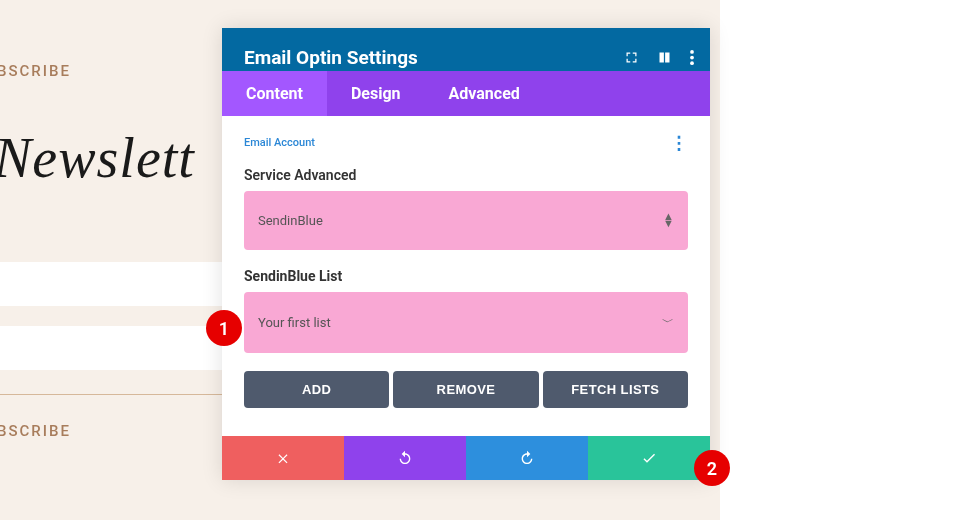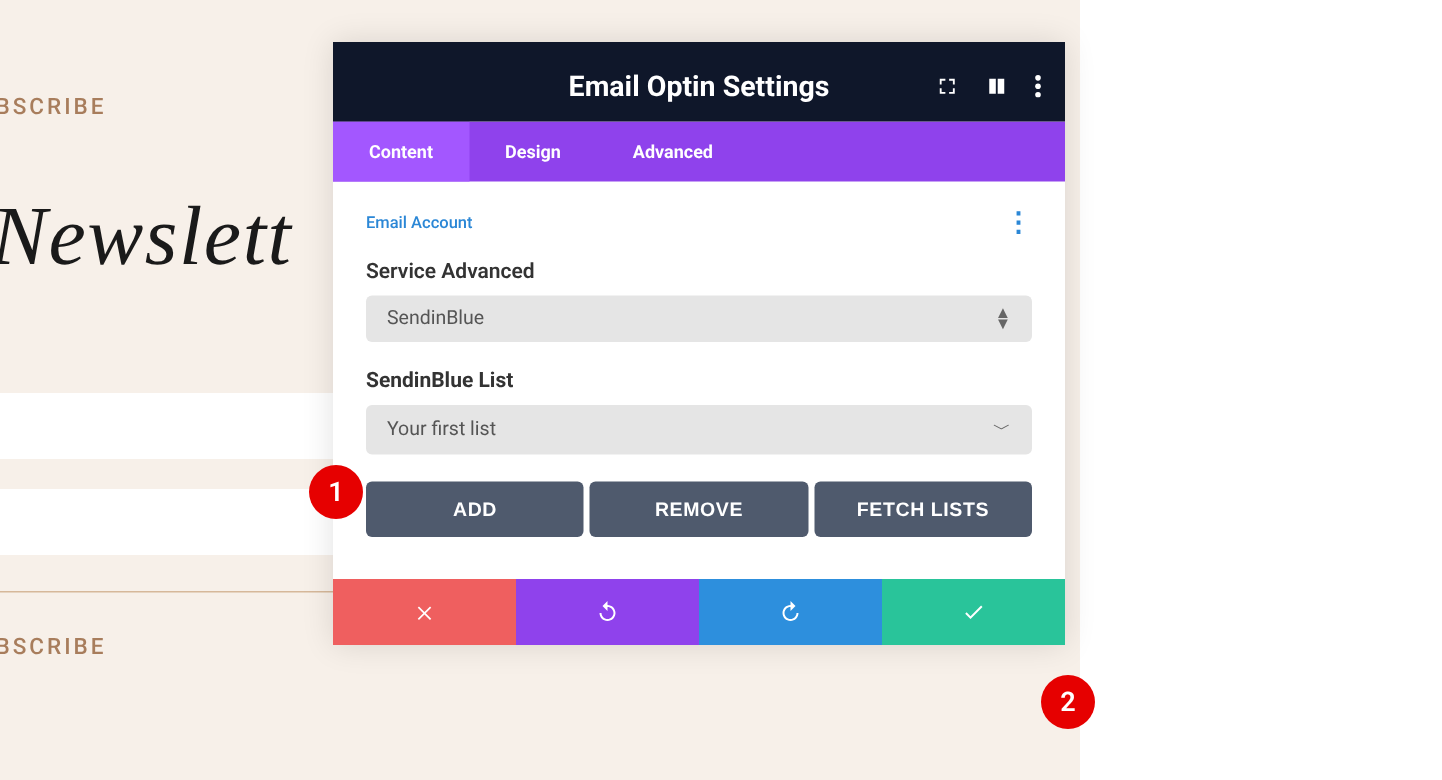--- a/index.html
+++ b/index.html
@@ -71,25 +71,24 @@
   
   .modal {
     position: absolute;
     left: 222px; top: 28px;
     width: 488px;
     background: #fff;
     box-shadow: 0 0 20px rgba(0,0,0,0.12);
     z-index: 5;
   }
   .modal-header {
-    background: #0f172a;
+    background: #0369a1;
     color: #fff;
-    padding: 18px 22px 12px;
+    padding: 18px 22px 2px;
     position: relative;
-    text-align: center;
   }
   .modal-title {
     font-size: 19px;
     font-weight: 700;
   }
   .modal-preset {
     font-size: 13px;
     font-weight: 600;
     opacity: 0.9;
     margin-top: 4px;
@@ -105,21 +104,21 @@
   .modal-header-icons svg { fill: #fff; }
   .hdr-icon { cursor: pointer; display:flex; }
 
   .tabs {
     background: #8f42ec;
     display: flex;
   }
   .tab {
     padding: 13px 24px;
     color: #fff;
-    font-size: 12px;
+    font-size: 16px;
     font-weight: 700;
     cursor: pointer;
   }
   .tab.active {
     background: #a357ff;
   }
 
   .modal-body {
     padding: 16px 22px 28px;
   }
@@ -136,24 +135,24 @@
 
   .field-label {
     font-size: 14px;
     font-weight: 600;
     color: #333;
     margin-bottom: 8px;
   }
   .field-label.list { font-weight: 700; }
 
   .select-box {
-    background: #e5e5e5;
+    background: #f9a8d4;
     border: none;
     border-radius: 4px;
-    padding: 8px 14px;
+    padding: 22px 14px;
     font-size: 13px;
     color: #555;
     display:flex;
     justify-content:space-between;
     align-items:center;
     cursor: pointer;
     margin-bottom: 18px;
   }
   .select-box .updown {
     color:#666; font-size:11px; line-height: 0.6; display:flex; flex-direction:column;

